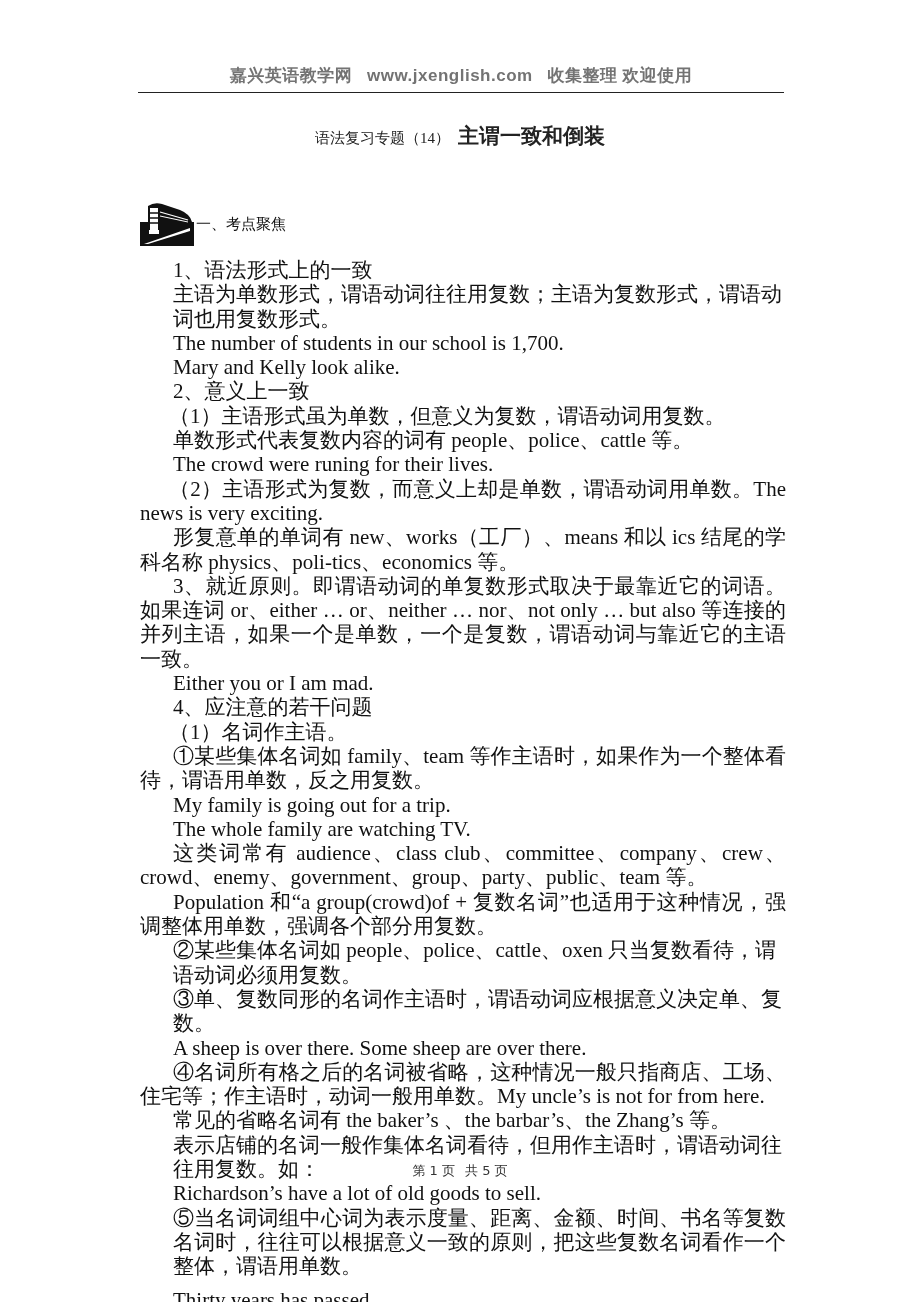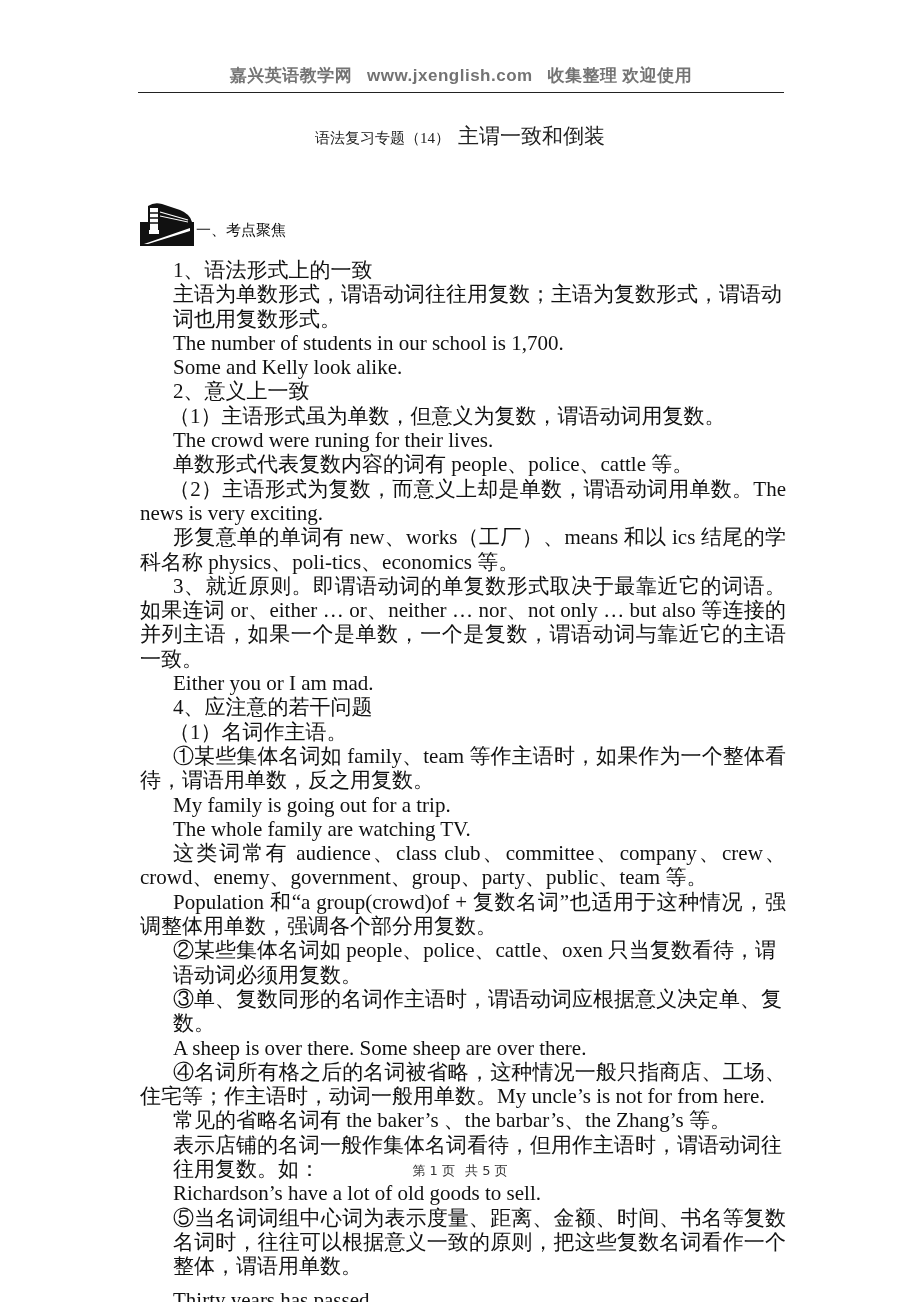--- a/index.html
+++ b/index.html
@@ -41,37 +41,38 @@
     left: 0;
     top: 122px;
     width: 920px;
     text-align: center;
     font-size: 15px;
     color: #222;
   }
   .doc-title .big {
     font-size: 21px;
     margin-left: 8px;
+    font-weight: bold;
   }
   .section-heading {
     position: absolute;
     left: 140px;
     top: 202px;
     display: flex;
     align-items: flex-end;
   }
   .train-icon {
     width: 54px;
     height: 44px;
     display: block;
   }
   .section-heading .label {
     font-size: 15px;
     margin-left: 2px;
-    margin-bottom: 6px;
+    margin-bottom: 12px;
     text-align: right;
   }
   .content {
     position: absolute;
     left: 140px;
     top: 258px;
     width: 646px;
     font-size: 21px;
     line-height: 24.3px;
   }
@@ -122,25 +123,25 @@
     <path d="M4 42 L50 26 L50 29 L8 42 Z" fill="#fff"></path>
     <rect x="9" y="28" width="10" height="4" fill="#fff"></rect>
   </svg>
   <span class="label">一、考点聚焦</span>
 </div>
 
 <div class="content">
   <p class="indent">1、语法形式上的一致</p>
   <p class="indent">主语为单数形式，谓语动词往往用复数；主语为复数形式，谓语动词也用复数形式。</p>
   <p class="indent">The number of students in our school is 1,700.</p>
-  <p class="indent">Some and Kelly look alike.</p>
+  <p class="indent">Mary and Kelly look alike.</p>
   <p class="indent">2、意义上一致</p>
   <p class="indent" style="padding-left:29px">（1）主语形式虽为单数，但意义为复数，谓语动词用复数。</p>
+  <p class="indent">单数形式代表复数内容的词有 people、police、cattle 等。</p>
   <p class="indent">The crowd were runing for their lives.</p>
-  <p class="indent">单数形式代表复数内容的词有 people、police、cattle 等。</p>
   <p class="first-indent justify" style="text-indent:29px">（2）主语形式为复数，而意义上却是单数，谓语动词用单数。The news is very exciting.</p>
   <p class="first-indent justify">形复意单的单词有 new、works（工厂）、means 和以 ics 结尾的学科名称 physics、poli-tics、economics 等。</p>
   <p class="first-indent justify">3、就近原则。即谓语动词的单复数形式取决于最靠近它的词语。如果连词 or、either … or、neither … nor、not only … but also 等连接的并列主语，如果一个是单数，一个是复数，谓语动词与靠近它的主语一致。</p>
   <p class="indent">Either you or I am mad.</p>
   <p class="indent">4、应注意的若干问题</p>
   <p class="indent" style="padding-left:29px">（1）名词作主语。</p>
   <p class="first-indent justify">①某些集体名词如 family、team 等作主语时，如果作为一个整体看待，谓语用单数，反之用复数。</p>
   <p class="indent">My family is going out for a trip.</p>
   <p class="indent">The whole family are watching TV.</p>
   <p class="first-indent justify">这类词常有 audience、class club、committee、company、crew、crowd、enemy、government、group、party、public、team 等。</p>

